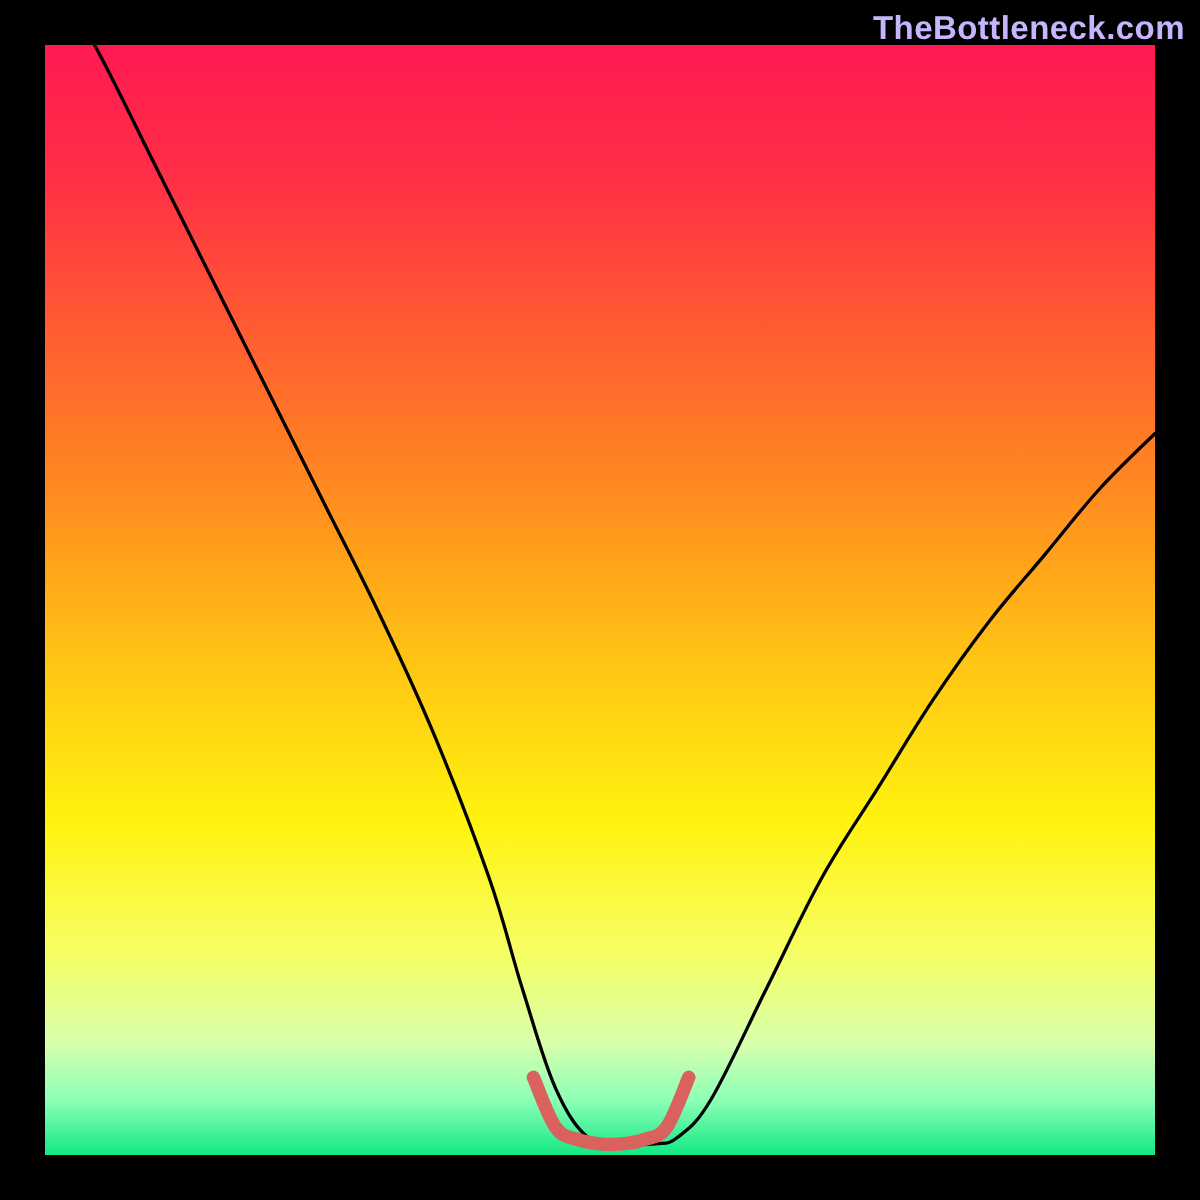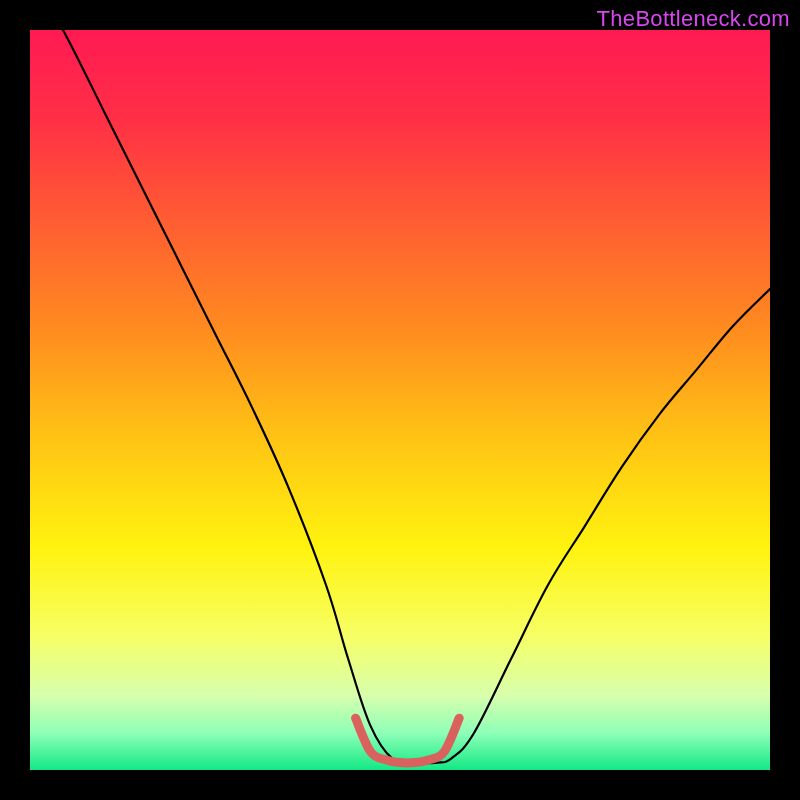--- a/index.html
+++ b/index.html
@@ -14,23 +14,23 @@
   .stage {
     position: relative;
     width: 800px;
     height: 800px;
     background: #000;
   }
   .watermark {
     position: absolute;
     top: 6px;
     right: 10px;
-    color: #d946ef;
+    color: #c4b5fd;
     font-size: 22px;
-    font-weight: 400;
+    font-weight: 700;
     letter-spacing: 0.3px;
     z-index: 50;
   }
   svg.plot {
     position: absolute;
     left: 0;
     top: 0;
     width: 800px;
     height: 800px;
   }

